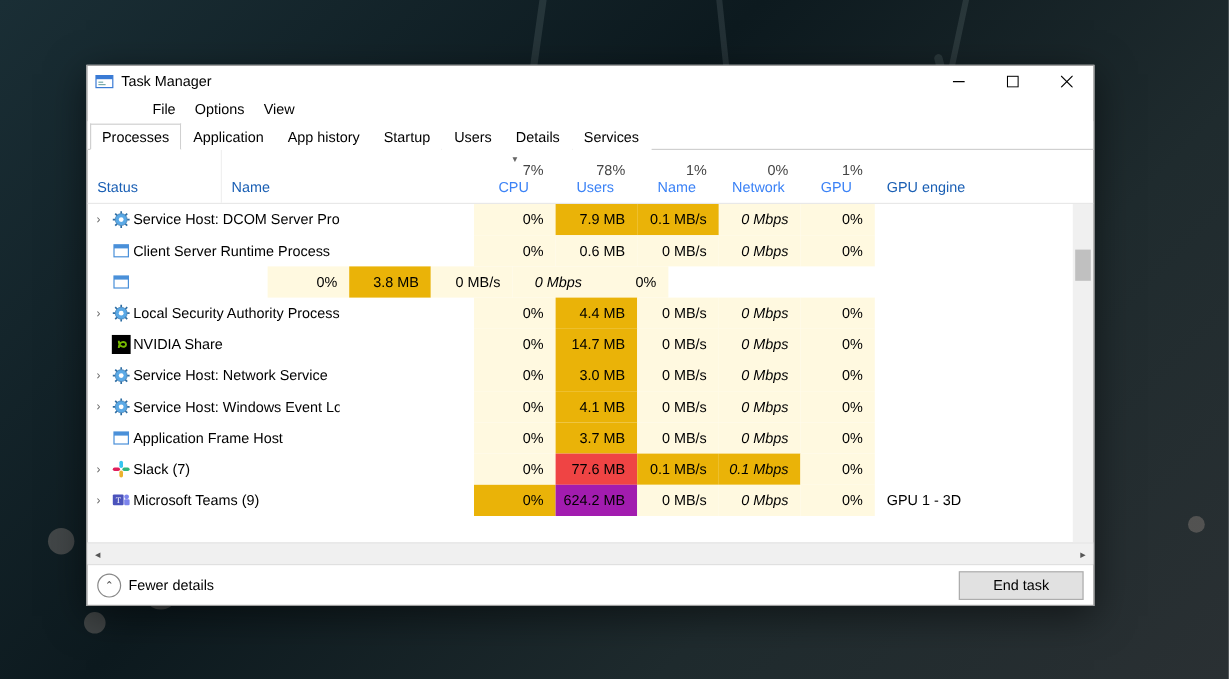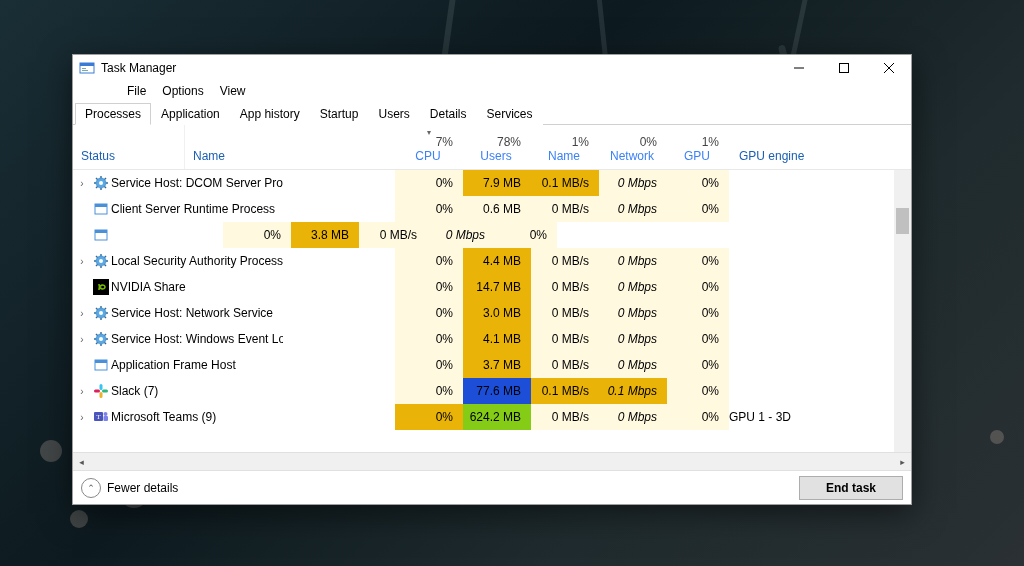--- a/index.html
+++ b/index.html
@@ -49,39 +49,39 @@
   .cell.icon{width:20px;justify-content:center;}
   .cell.icon .ic{width:16px;height:16px;display:block;}
   .cell.name{width:172px;overflow:hidden;text-overflow:ellipsis;white-space:nowrap;padding-right:4px;}
   .cell.status{width:112px;}
   .cell.metric{justify-content:flex-end;padding-right:10px;font-size:12px;}
   .cell.cpu{width:68px;}
   .cell.mem{width:68px;}
   .cell.disk{width:68px;}
   .cell.net{width:68px;font-style:italic;}
   .cell.gpu{width:62px;}
-  .cell.gpueng{flex:1;}
+  .cell.gpueng{flex:1;padding-left:10px;}
 
   
   .h0{background:#fff9e0;}
   .h1{background:#eab308;}
-  .h2{background:#1d4ed8;}
-  .h4{background:#84cc16;}
+  .h2{background:#ef4444;}
+  .h4{background:#a21caf;}
 
   .hscroll{height:17px;background:#f0f0f0;border-top:1px solid #e0e0e0;display:flex;align-items:center;}
   .hscroll .arrow{width:17px;height:17px;display:flex;align-items:center;justify-content:center;font-size:9px;color:#555;background:#f0f0f0;}
   .hscroll .track{flex:1;height:17px;background:#f0f0f0;}
   .vscroll{position:absolute;right:0;top:0;width:17px;height:100%;background:#f0f0f0;}
   .vscroll .thumb{position:absolute;left:2px;width:13px;background:#c0c0c0;}
 
   .footer{height:33px;border-top:1px solid #e0e0e0;display:flex;align-items:center;padding:0 8px;}
   .fewer{display:flex;align-items:center;gap:6px;font-size:12px;cursor:default;}
   .fewer .circ{width:18px;height:18px;border:1px solid #888;border-radius:50%;display:flex;align-items:center;justify-content:center;font-size:9px;color:#555;}
   .footer-space{flex:1;}
-  .endtask{padding:4px 16px;border:1px solid #adadad;background:#e1e1e1;font-size:12px;min-width:70px;text-align:center;font-weight:bold;}
+  .endtask{padding:4px 16px;border:1px solid #adadad;background:#e1e1e1;font-size:12px;min-width:70px;text-align:center;}
 
   
   .ic.gear svg,.ic svg{width:16px;height:16px;}
 </style>
 </head>
 <body>
 
 <div class="bg-branch b1"></div>
 <div class="bg-branch b2"></div>
 <div class="bg-branch b3"></div>

